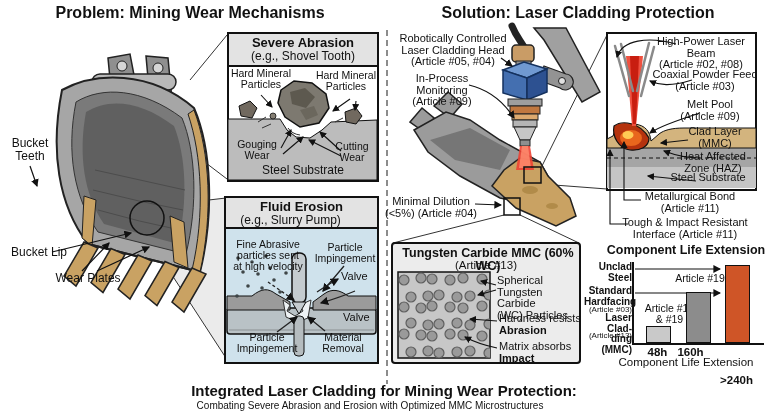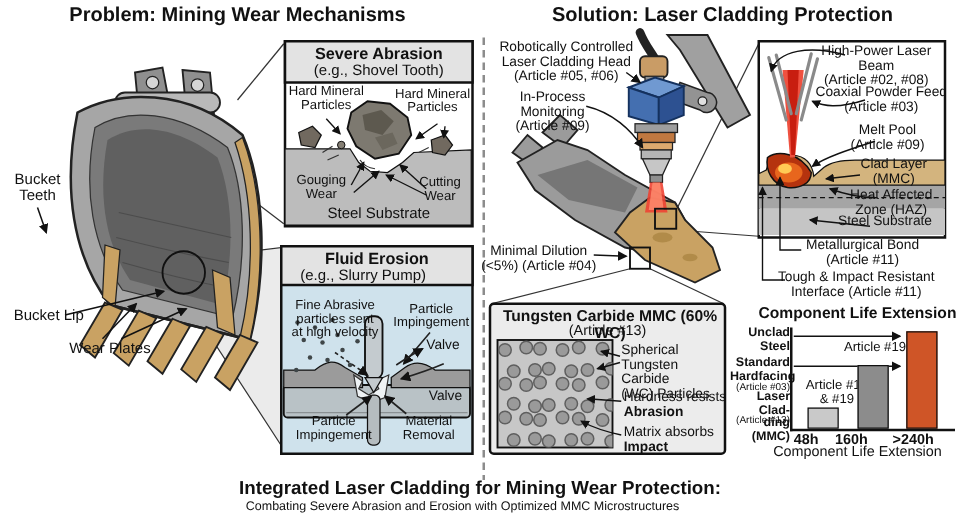--- a/index.html
+++ b/index.html
@@ -12,21 +12,21 @@
   .b{font-weight:700}
   .s10{font-size:10.5px;line-height:11px}
   .s12{font-size:12px;line-height:13px}
   .s13{font-size:13px;line-height:14px}
   .s16{font-size:16px;line-height:17px}
   .s8{font-size:8px;line-height:8.5px}
   .sm{font-size:10px;line-height:10.5px}
   #chart-bars{position:absolute;z-index:2;left:632px;top:262px;width:130px;height:81px;
       border-left:2px solid #111;border-bottom:2px solid #111}
   #chart-bars .bar{position:absolute;bottom:0;width:23px;border:1px solid #111}
-  #chart-bars .tick{position:absolute;top:84px;width:45px;
+  #chart-bars .tick{position:absolute;top:84px;width:45px;text-align:center;
       font-size:11.5px;font-weight:700;color:#111}
 </style>
 </head>
 <body>
 
 <svg id="art" width="768" height="419" viewBox="0 0 768 419">
   <defs>
     <marker id="ah" viewBox="0 0 10 10" refX="8.5" refY="5" markerWidth="6.5" markerHeight="6.5" orient="auto">
       <path d="M0,0 L10,5 L0,10 z" fill="#111"></path>
     </marker>
@@ -299,21 +299,21 @@
 Impingement</div>
 <div class="lbl left" style="left:341px;top:271px;width:36px">Valve</div>
 <div class="lbl left" style="left:343px;top:312px;width:36px">Valve</div>
 <div class="lbl s10" style="left:227px;top:332px;width:80px">Particle
 Impingement</div>
 <div class="lbl s10" style="left:310px;top:332px;width:66px">Material
 Removal</div>
 
 <div class="lbl" style="left:395px;top:33px;width:116px">Robotically Controlled
 Laser Cladding Head
-(Article #05, #06)</div>
+(Article #05, #04)</div>
 <div class="lbl" style="left:400px;top:73px;width:84px">In-Process
 Monitoring
 (Article #09)</div>
 <div class="lbl" style="left:381px;top:196px;width:100px">Minimal Dilution
 (&lt;5%) (Article #04)</div>
 
 <div class="lbl" style="left:644px;top:36px;width:114px">High-Power Laser Beam
 (Article #02, #08)</div>
 <div class="lbl" style="left:652px;top:69px;width:106px">Coaxial Powder Feed
 (Article #03)</div>
@@ -348,18 +348,18 @@
 <div class="lbl right s8" style="left:582px;top:332px;width:50px">(Article #13)</div>
 <div class="lbl s10" style="left:664px;top:273px;width:72px">Article #19</div>
 <div class="lbl s10" style="left:634px;top:303px;width:71px">Article #18
 &amp; #19</div>
 <div id="chart-bars">
     <div class="bar" style="left: 12px; height: 15px; background: rgb(201, 201, 201);"></div>
     <div class="tick" style="left: 1px;">48h</div>
     <div class="bar" style="left: 51.5px; height: 49px; background: rgb(140, 140, 140);"></div>
     <div class="tick" style="left: 34px;">160h</div>
     <div class="bar" style="left: 91px; height: 76px; background: rgb(207, 85, 39);"></div>
-    <div class="tick" style="left: 80px;">&gt;240h</div>
+    <div class="tick" style="left: 80px; margin-top: 28px;">&gt;240h</div>
   </div>
 <div class="lbl" style="left:604px;top:357px;width:164px;font-size:11.5px">Component Life Extension</div>
 
 <div class="lbl b" style="left:0;top:385px;width:768px;font-size:15px">Integrated Laser Cladding for Mining Wear Protection:</div>
 <div class="lbl" style="left:0;top:400px;width:740px;font-size:10px">Combating Severe Abrasion and Erosion with Optimized MMC Microstructures</div>
 
 </body></html>

